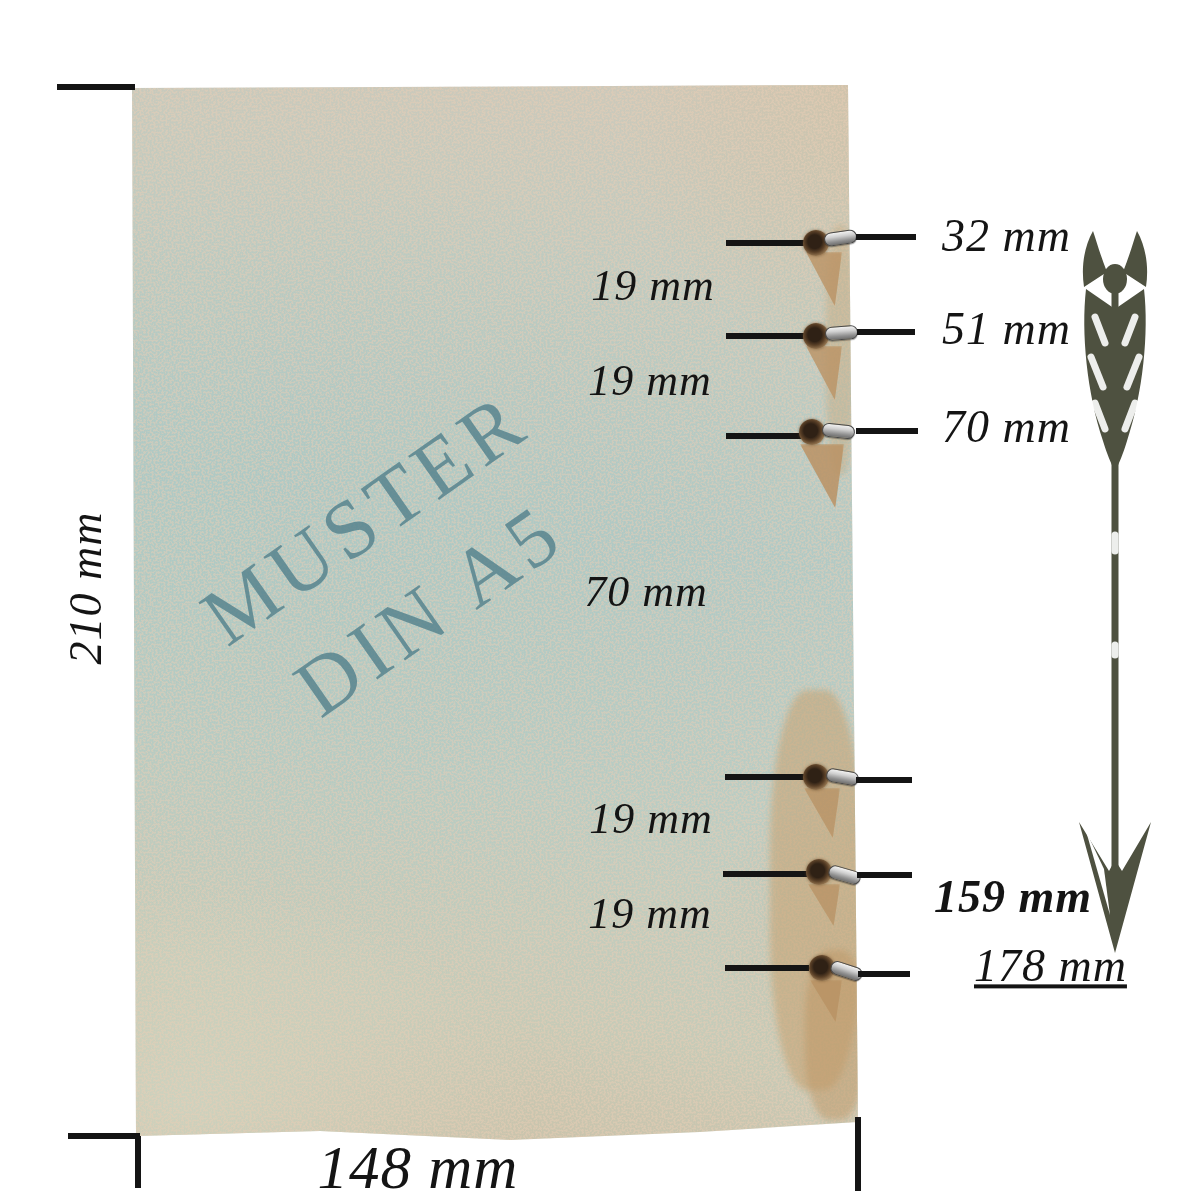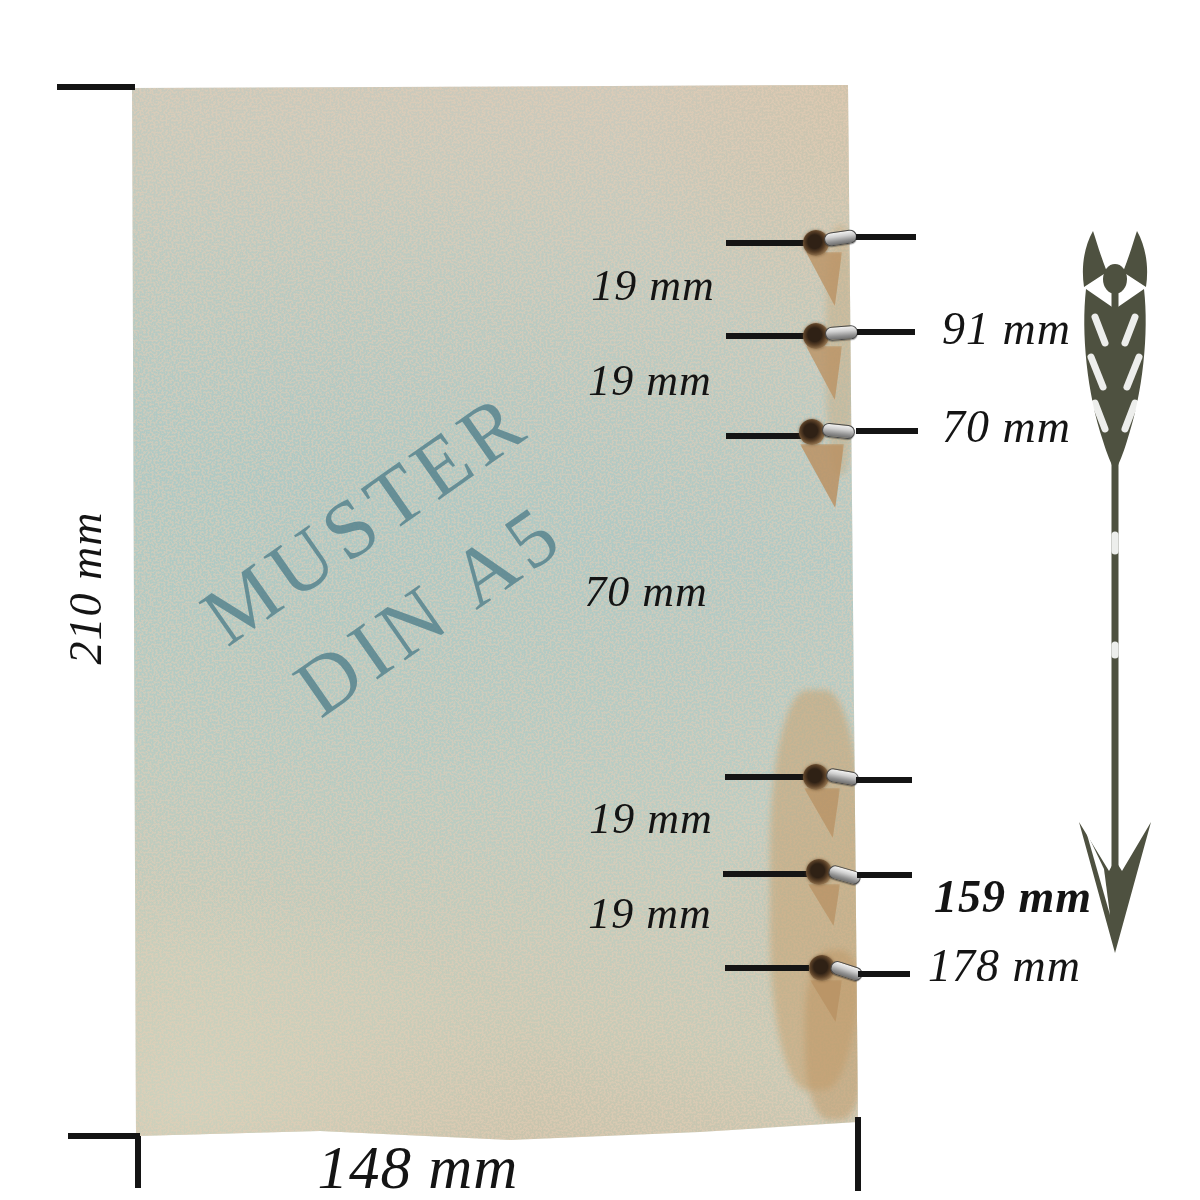--- a/index.html
+++ b/index.html
@@ -66,28 +66,29 @@
     <div id="watermark">
       <div>MUSTER</div>
       <div>DIN A5</div>
     </div>
   </div>
 
   <div class="dline" style="left:726px;top:240px;width:84px;"></div>
   <div class="hole" style="left:803px;top:230px;"></div>
   <div class="ring" style="left:824px;top:231px;transform:rotate(-8deg);"></div>
   <div class="dline" style="left:856px;top:234px;width:60px;"></div>
+  <div class="lbl lbl-r" style="left:942px;top:238px;">32 mm</div>
 
   <div class="lbl lbl-c" style="left:653px;top:287px;">19 mm</div>
 
   <div class="dline" style="left:726px;top:333px;width:82px;"></div>
   <div class="hole" style="left:803px;top:323px;"></div>
   <div class="ring" style="left:825px;top:326px;transform:rotate(-4deg);"></div>
   <div class="dline" style="left:857px;top:329px;width:58px;"></div>
-  <div class="lbl lbl-r" style="left:942px;top:331px;">91 mm</div>
+  <div class="lbl lbl-r" style="left:942px;top:331px;">51 mm</div>
 
   <div class="lbl lbl-c" style="left:650px;top:382px;">19 mm</div>
 
   <div class="dline" style="left:726px;top:433px;width:80px;"></div>
   <div class="hole" style="left:799px;top:419px;"></div>
   <div class="ring" style="left:822px;top:424px;transform:rotate(6deg);"></div>
   <div class="dline" style="left:856px;top:428px;width:62px;"></div>
   <div class="lbl lbl-r" style="left:942px;top:429px;">70 mm</div>
 
   <div class="lbl lbl-c" style="left:646px;top:593px;">70 mm</div>
@@ -104,21 +105,21 @@
   <div class="ring" style="left:828px;top:868px;transform:rotate(16deg);"></div>
   <div class="dline" style="left:857px;top:872px;width:55px;"></div>
   <div class="lbl lbl-r" style="left:934px;top:899px;font-weight:bold;">159 mm</div>
 
   <div class="lbl lbl-c" style="left:650px;top:915px;">19 mm</div>
 
   <div class="dline" style="left:725px;top:965px;width:84px;"></div>
   <div class="hole" style="left:809px;top:955px;"></div>
   <div class="ring" style="left:830px;top:964px;transform:rotate(18deg);"></div>
   <div class="dline" style="left:858px;top:971px;width:52px;"></div>
-  <div class="lbl lbl-r" style="left:928px;top:968px;">178 mm</div>
+  <div class="lbl lbl-r" style="left:974px;top:968px;text-decoration:underline;">178 mm</div>
 
   <div class="dline" style="left:57px;top:84px;width:78px;"></div>
   <div class="lbl" style="left:85px;top:588px;font-size:46px;transform:translate(-50%,-50%) rotate(-90deg);">210 mm</div>
   <div class="dline" style="left:68px;top:1133px;width:72px;"></div>
   <div class="vtick" style="left:135px;top:1136px;height:52px;"></div>
 
   <div class="lbl" style="left:418px;top:1168px;font-size:61px;transform:translate(-50%,-50%);">148 mm</div>
   <div class="vtick" style="left:855px;top:1117px;height:74px;"></div>
 
   <svg style="position:absolute;left:1055px;top:225px;" width="130" height="740" viewBox="0 0 130 740" xmlns="http://www.w3.org/2000/svg">

